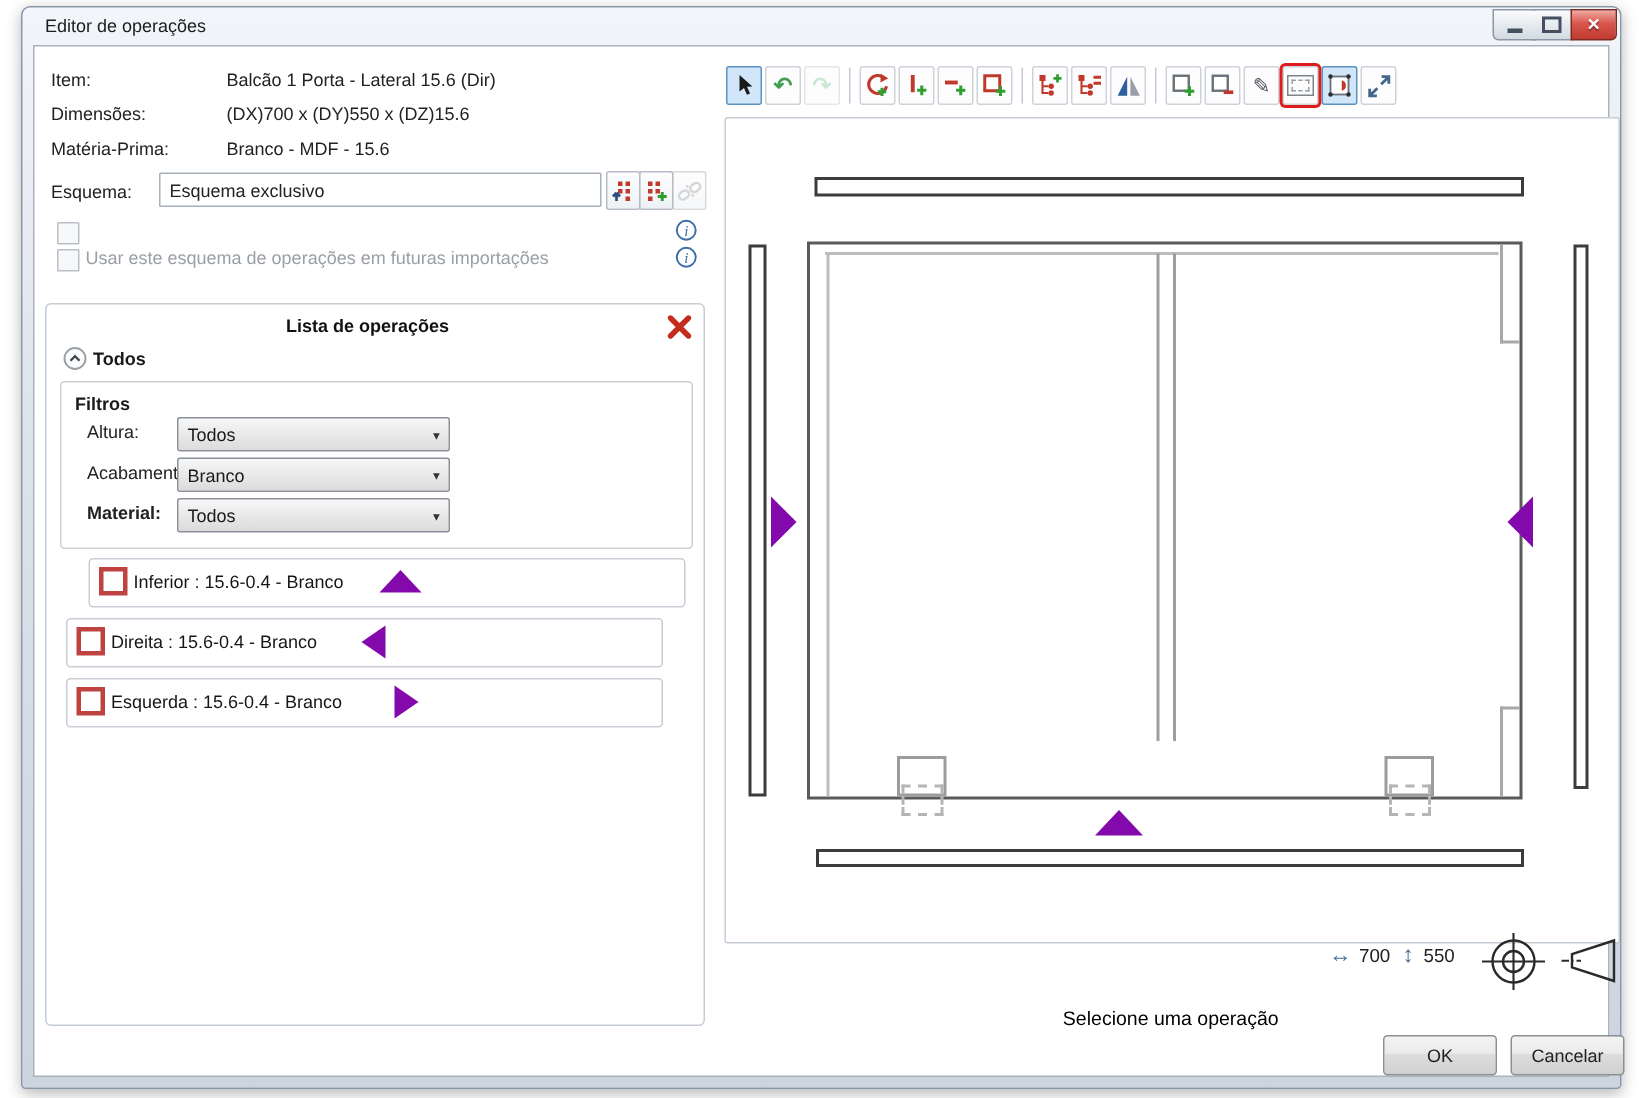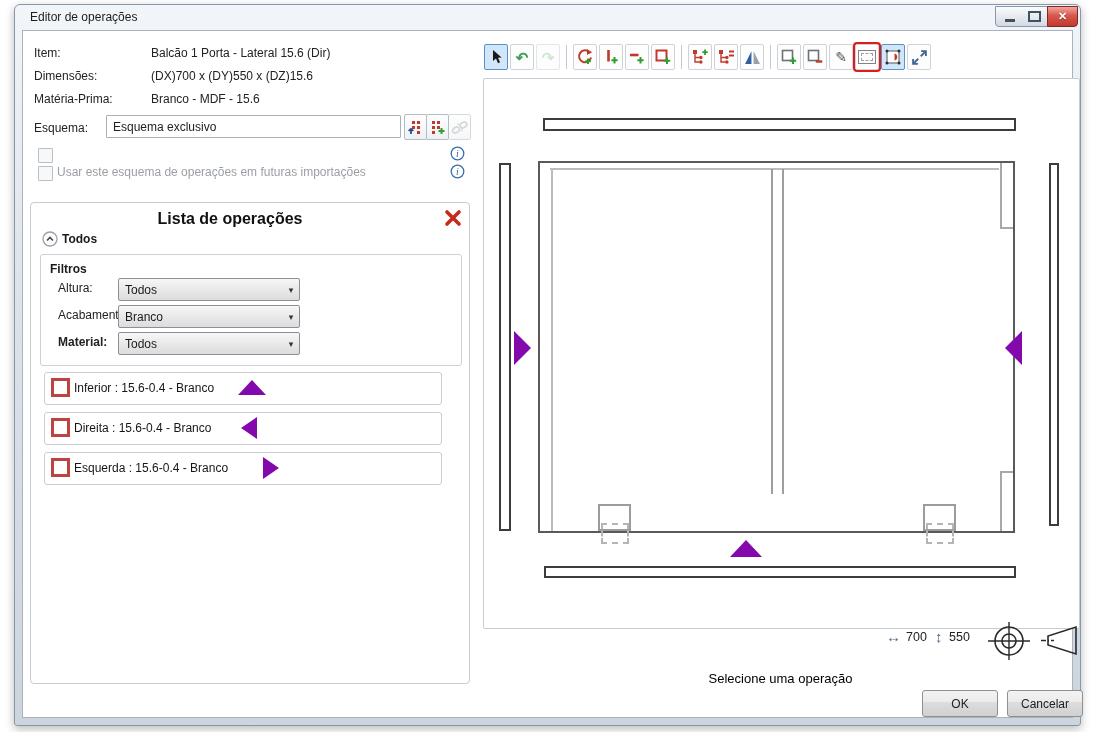--- a/index.html
+++ b/index.html
@@ -31,21 +31,21 @@
     font-family:"Liberation Sans",sans-serif;font-size:12px;padding:0 6px;color:#222;background:#fff;}
   .mini-btn{top:114px;width:21px;height:24px;border:1px solid #b6bcc4;border-radius:2px;
     background:linear-gradient(#fdfdfe,#eef1f4);display:flex;align-items:center;justify-content:center;cursor:pointer;}
   .mini-btn.dis{opacity:.55;cursor:default;}
 
   .chk{width:13px;height:13px;border:1px solid #b9bfc7;background:#f7f8f9;border-radius:1px;}
   .chk-label{font-size:12px;color:#9a9fa5;}
 
   
   .ops-box{left:30px;top:202px;width:438px;height:480px;border:1px solid #c6ccd4;border-radius:4px;background:#fff;}
-  .ops-title{left:30px;top:210px;width:400px;text-align:center;font-size:16px;font-weight:bold;color:#111;}
+  .ops-title{left:30px;top:210px;width:400px;text-align:center;font-size:12px;font-weight:bold;color:#111;padding-left:15px;}
   .del-btn{left:440px;top:206px;width:25px;height:24px;display:flex;align-items:center;justify-content:center;cursor:pointer;}
 
   .group-box{left:40px;top:254px;width:420px;height:110px;border:1px solid #ccd1d8;border-radius:3px;}
   .combo{height:21px;width:180px;border:1px solid #8a9097;border-radius:2px;
     background:linear-gradient(#f7f7f7,#e9e9e9 50%,#dcdcdc);display:flex;align-items:center;cursor:pointer;}
   .combo-text{flex:1;font-size:12px;padding-left:6px;color:#1a1a1a;}
   .combo-arrow{width:16px;text-align:center;font-size:9px;color:#333;}
 
   .op-row{left:44px;width:396px;height:31px;border:1px solid #c9ced6;border-radius:3px;background:#fff;cursor:pointer;}
   .op-check{position:absolute;left:6px;top:5px;width:13px;height:13px;background:#fff;
@@ -208,21 +208,21 @@
   <div class="abs combo" style="left:118px;top:305px;">
     <span class="combo-text">Branco</span>
     <span class="combo-arrow">▾</span>
   </div>
   <div class="abs f-label" style="left:58px;top:335px;font-weight:bold;">Material:</div>
   <div class="abs combo" style="left:118px;top:332px;">
     <span class="combo-text">Todos</span>
     <span class="combo-arrow">▾</span>
   </div>
 
-  <div class="abs op-row" style="top:372px;">
+  <div class="abs op-row" style="top:372px;margin-left:15px;">
     <div class="op-check"></div>
     <div class="op-label">Inferior : 15.6-0.4 - Branco</div>
     <div class="tri-up" style="position:absolute;left:193px;top:7px;"></div>
   </div>
   <div class="abs op-row" style="top:412px;">
     <div class="op-check"></div>
     <div class="op-label">Direita : 15.6-0.4 - Branco</div>
     <div class="tri-left" style="position:absolute;left:196px;top:4px;"></div>
   </div>
   <div class="abs op-row" style="top:452px;">

